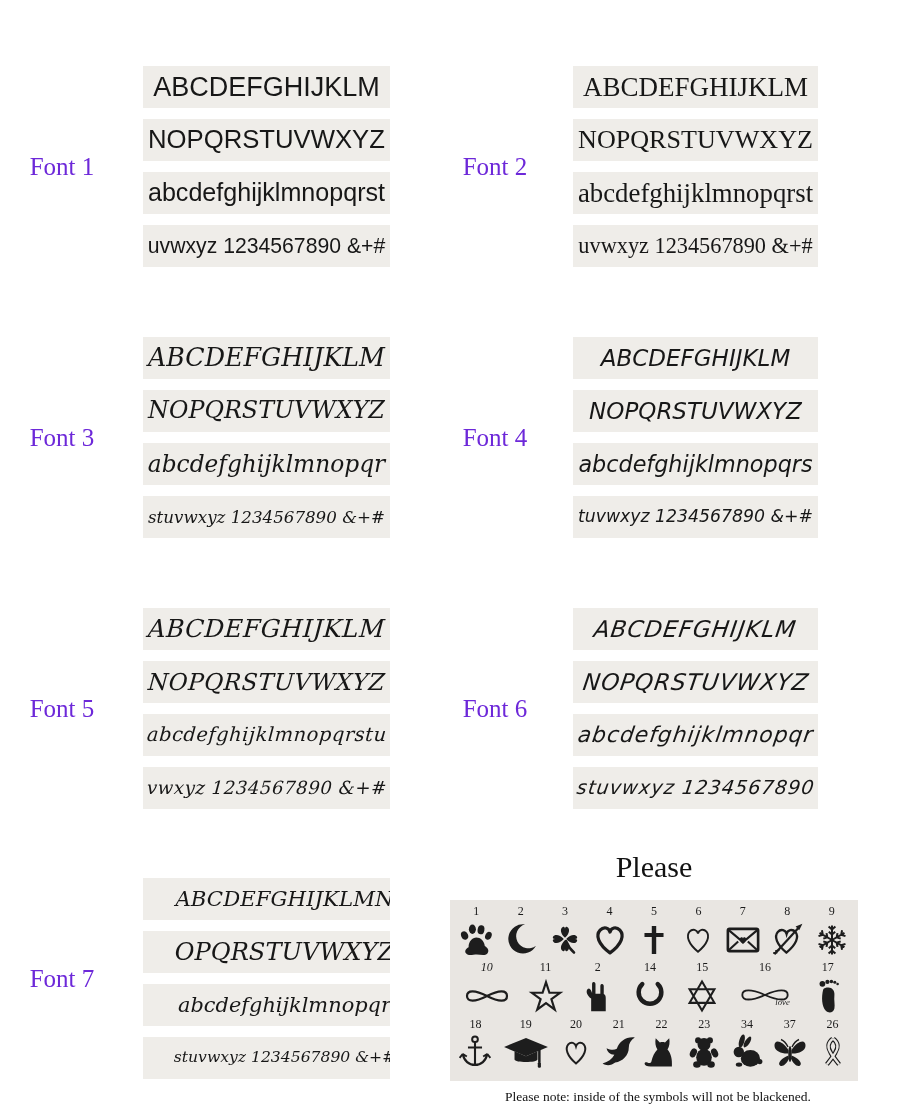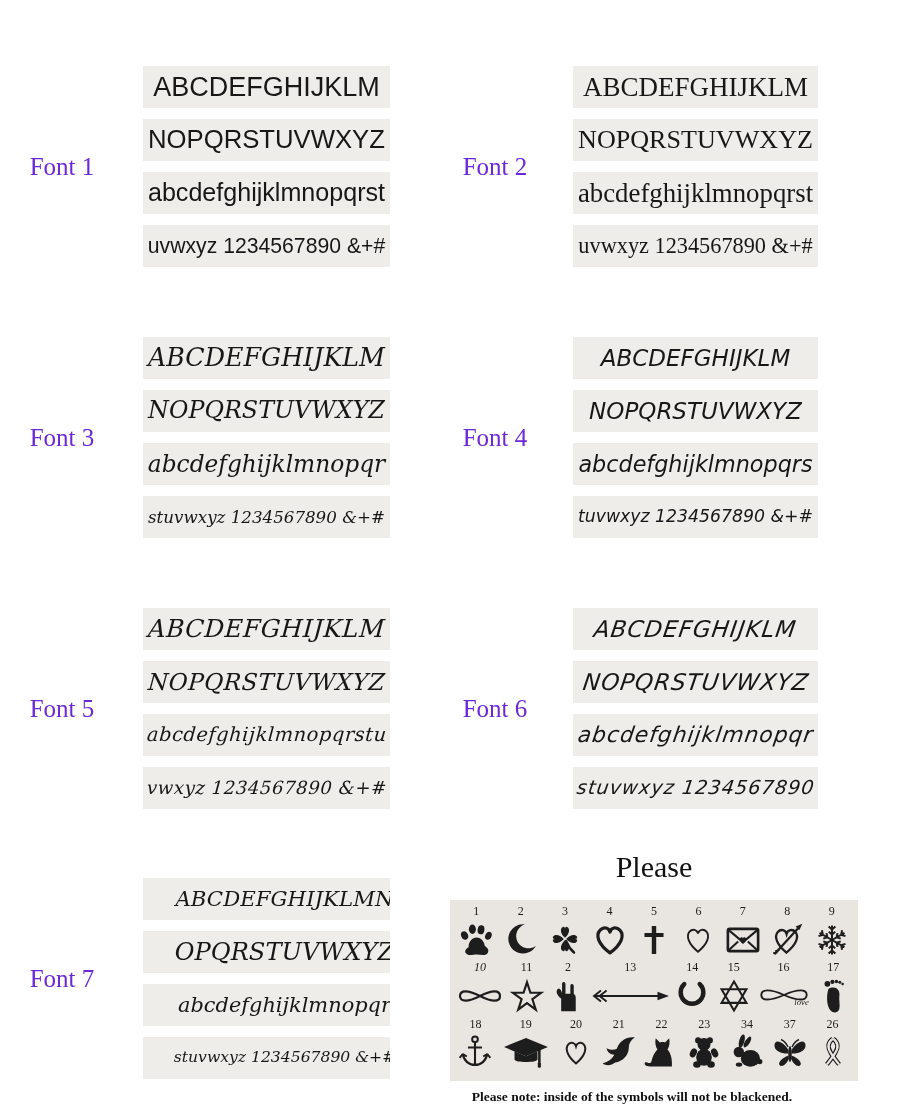--- a/index.html
+++ b/index.html
@@ -37,22 +37,22 @@
                  font-size:30px;color:#111;}
   .symbols-box{position:absolute;left:450px;top:900px;width:408px;height:181px;
                background:var(--symbols_box_bg,#e9e6e2);box-sizing:border-box;
                display:flex;flex-direction:column;justify-content:space-between;padding:5px 4px 7px 4px;}
   .sym-row{display:flex;flex:1;align-items:stretch;}
   .sym-cell{flex:1;display:flex;flex-direction:column;align-items:center;min-width:0;}
   .sym-num{font-size:12px;line-height:13px;color:#1b1b1b;}
   .sym-icon{flex:1;display:flex;align-items:center;}
   .sym-icon svg{fill:#1d1d1d;}
 
-  .note{position:absolute;left:408px;top:1089px;width:448px;text-align:center;
-        font-size:13.5px;font-weight:700;color:#111;}
+  .note{position:absolute;left:434px;top:1089px;width:448px;text-align:center;
+        font-size:13.5px;font-weight:400;color:#111;}
 </style>
 </head>
 <body>
 
 <div class="page">
 
   <section class="font-group left row1">
     <div class="font-label">Font 1</div>
     <div class="rows">
       <div class="sample-line">
@@ -291,30 +291,20 @@
             <svg width="38" height="38" viewBox="0 0 40 40" xmlns="http://www.w3.org/2000/svg">
               <polygon points="20,5.5 23.6,16.6 34.8,16.6 25.7,23.4 29.2,34.4 20,27.6 10.8,34.4 14.3,23.4 5.2,16.6 16.4,16.6" fill="none" stroke="#1d1d1d" stroke-width="2.3" stroke-linejoin="miter"></polygon>
             </svg>
           </div>
         </div>
         <div class="sym-cell">
           <div class="sym-num">2</div>
           <div class="sym-icon">
             <svg width="36" height="40" viewBox="0 0 40 40" xmlns="http://www.w3.org/2000/svg">
               <path d="M12.4,37 V22.8 C8.8,20.6 5.6,15.2 8.6,12.2 C10.6,10.2 12.6,13.4 13.4,16.8 V6.8 C13.4,4.5 15.2,4.5 15.2,4.5 C17,4.5 17.2,6.4 17.2,6.8 V17.4 H22.6 V8.8 C22.6,6.6 24.4,6.6 24.4,6.6 C26.2,6.6 26.4,8.6 26.4,8.8 V17.8 C28.4,18.8 28.6,20.6 28.6,22.4 V37 Z"></path>
-            </svg>
-          </div>
-        </div>
-        <div class="sym-cell" style="flex: 2 1 0%;">
-          <div class="sym-num">13</div>
-          <div class="sym-icon">
-            <svg width="84" height="30" viewBox="0 0 84 30" xmlns="http://www.w3.org/2000/svg">
-              <path d="M7,15 H70" stroke="#1d1d1d" stroke-width="2" fill="none"></path>
-              <polygon points="81,15 69.5,10.8 69.5,19.2"></polygon>
-              <path d="M13,9.6 L6,15 L13,20.4 M18.6,9.6 L11.6,15 L18.6,20.4" fill="none" stroke="#1d1d1d" stroke-width="1.9"></path>
             </svg>
           </div>
         </div>
         <div class="sym-cell">
           <div class="sym-num">14</div>
           <div class="sym-icon">
             <svg width="36" height="38" viewBox="0 0 40 40" xmlns="http://www.w3.org/2000/svg">
               <path d="M11.4,6.8 A12.6,12.6 0 1,0 28.6,6.8" fill="none" stroke="#1d1d1d" stroke-width="5" stroke-linecap="round"></path>
             </svg>
           </div>

